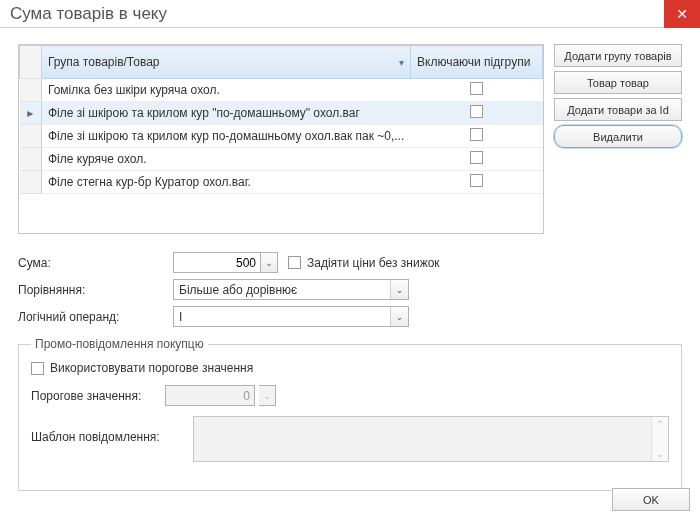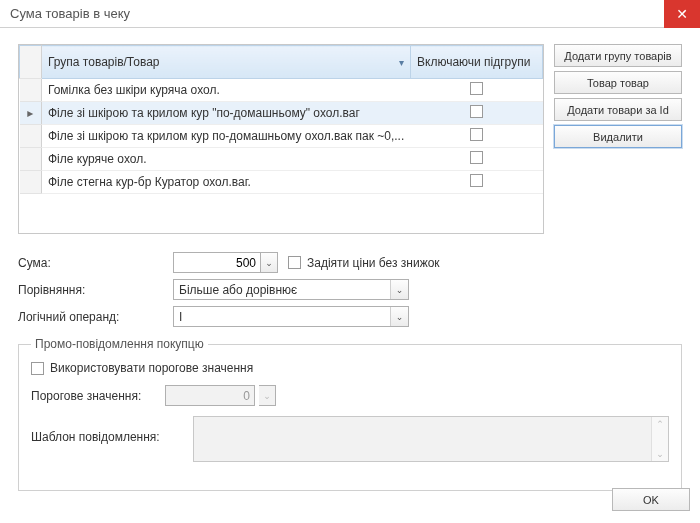--- a/index.html
+++ b/index.html
@@ -13,21 +13,21 @@
     color: #333;
   }
   .titlebar {
     height: 28px;
     border-bottom: 1px solid #d0d0d0;
     display: flex;
     align-items: center;
     justify-content: space-between;
     padding-left: 10px;
   }
-  .titlebar-title { color: #555; font-size: 13px; }
+  .titlebar-title { color: #555; font-size: 17px; }
   .close-btn {
     width: 36px; height: 28px;
     background: #d9362e;
     color: #fff;
     display: flex;
     align-items: center;
     justify-content: center;
     font-size: 14px;
     cursor: pointer;
   }
@@ -55,20 +55,21 @@
     color: #333;
     cursor: pointer;
     display: flex;
     align-items: center;
     justify-content: center;
     padding: 0 6px;
   }
   .btn.selected {
     border-color: #7aa7d8;
     box-shadow: 0 0 0 1px rgba(122,167,216,0.4);
+    border-radius: 10px;
   }
   table.grid {
     width: 100%;
     border-collapse: collapse;
   }
   table.grid th {
     background: linear-gradient(#eaf2fb,#d6e7f6);
     border: 1px solid #bcd3e8;
     font-weight: normal;
     text-align: left;

